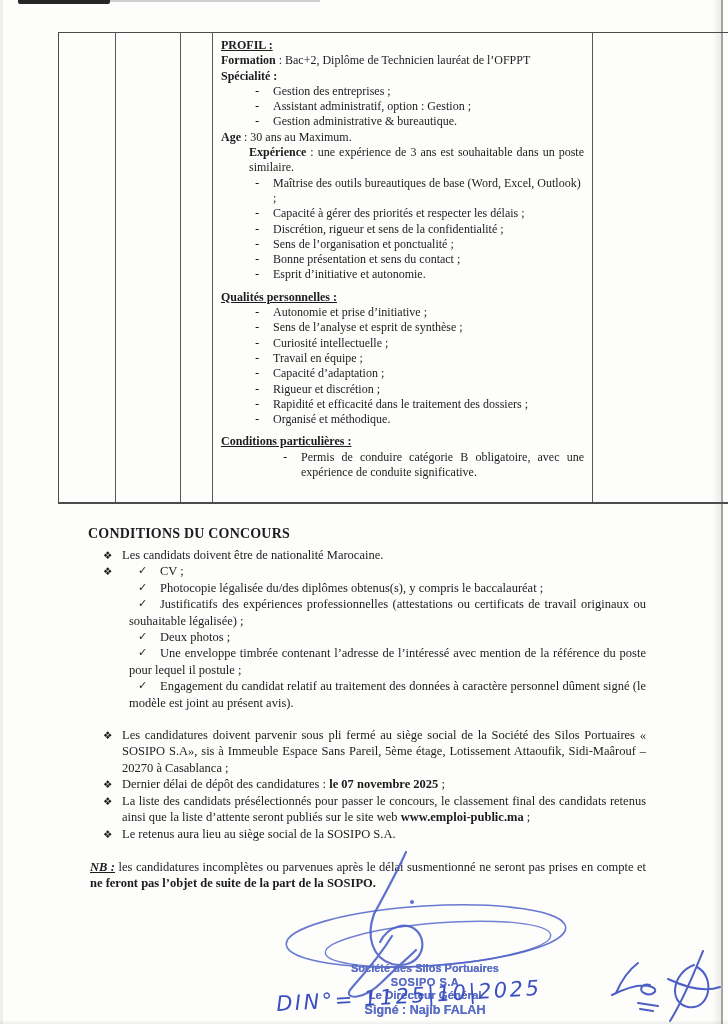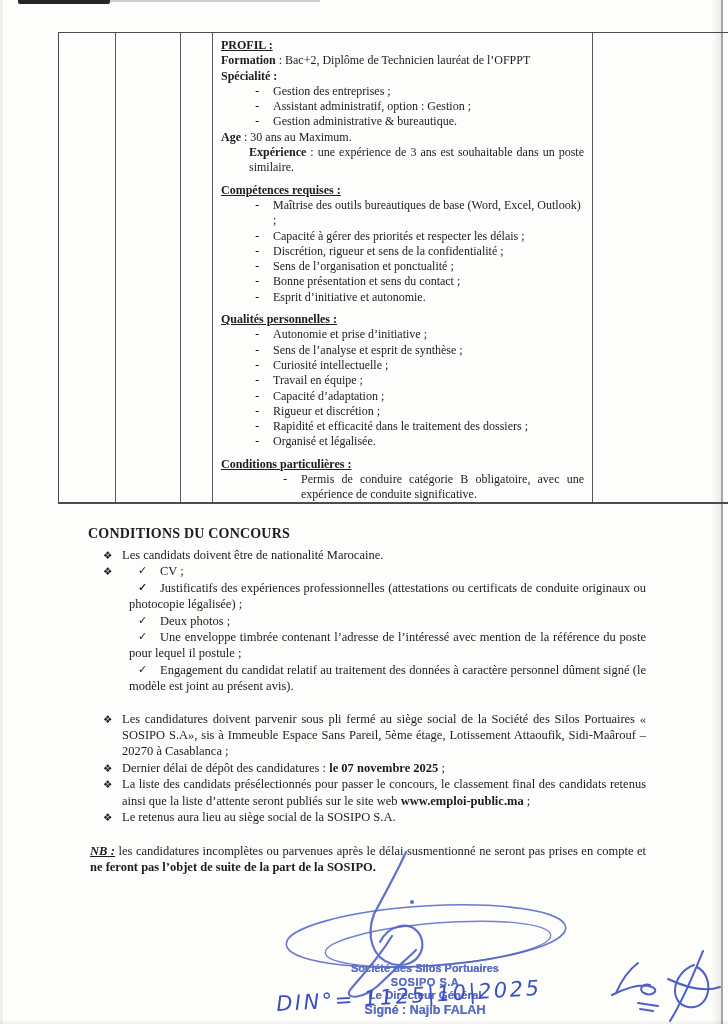--- a/index.html
+++ b/index.html
@@ -98,40 +98,39 @@
       <p class="line"><span class="b">Formation</span><span> : Bac+2, Diplôme de Technicien lauréat de l’OFPPT</span></p>
       <p class="line"><span class="b">Spécialité :</span></p>
       <div class="dashlist">
           <div class="li"><span class="mk">-</span><span class="tx">Gestion des entreprises ;</span></div>
           <div class="li"><span class="mk">-</span><span class="tx">Assistant administratif, option : Gestion ;</span></div>
           <div class="li"><span class="mk">-</span><span class="tx">Gestion administrative &amp; bureautique.</span></div>
         </div>
       <p class="line"><span class="b">Age</span><span> : 30 ans au Maximum.</span></p>
       <p class="line just"><span class="b">Expérience</span><span> : une expérience de 3 ans est souhaitable dans un poste similaire.</span></p>
 
-      <p class="line sec"><span class="b u">Compétences requises :</span></p>
       <div class="dashlist">
           <div class="li"><span class="mk">-</span><span class="tx">Maîtrise des outils bureautiques de base (Word, Excel, Outlook) ;</span></div>
           <div class="li"><span class="mk">-</span><span class="tx">Capacité à gérer des priorités et respecter les délais ;</span></div>
           <div class="li"><span class="mk">-</span><span class="tx">Discrétion, rigueur et sens de la confidentialité ;</span></div>
           <div class="li"><span class="mk">-</span><span class="tx">Sens de l’organisation et ponctualité ;</span></div>
           <div class="li"><span class="mk">-</span><span class="tx">Bonne présentation et sens du contact ;</span></div>
           <div class="li"><span class="mk">-</span><span class="tx">Esprit d’initiative et autonomie.</span></div>
         </div>
 
       <p class="line sec"><span class="b u">Qualités personnelles :</span></p>
       <div class="dashlist">
           <div class="li"><span class="mk">-</span><span class="tx">Autonomie et prise d’initiative ;</span></div>
           <div class="li"><span class="mk">-</span><span class="tx">Sens de l’analyse et esprit de synthèse ;</span></div>
           <div class="li"><span class="mk">-</span><span class="tx">Curiosité intellectuelle ;</span></div>
           <div class="li"><span class="mk">-</span><span class="tx">Travail en équipe ;</span></div>
           <div class="li"><span class="mk">-</span><span class="tx">Capacité d’adaptation ;</span></div>
           <div class="li"><span class="mk">-</span><span class="tx">Rigueur et discrétion ;</span></div>
           <div class="li"><span class="mk">-</span><span class="tx">Rapidité et efficacité dans le traitement des dossiers ;</span></div>
-          <div class="li"><span class="mk">-</span><span class="tx">Organisé et légalisée.</span></div>
+          <div class="li"><span class="mk">-</span><span class="tx">Organisé et méthodique.</span></div>
         </div>
 
       <p class="line sec"><span class="b u">Conditions particulières :</span></p>
       <div class="dashlist just">
           <div class="li"><span class="mk">-</span><span class="tx">Permis de conduire catégorie B obligatoire, avec une expérience de conduite significative.</span></div>
         </div>
     </div>
     <div class="col c5"></div>
   </div>
 
@@ -141,22 +140,22 @@
     <div class="drow">
       <span class="mk">❖</span>
       <span class="tx">Les candidats doivent être de nationalité Marocaine.</span>
     </div>
     <div class="drow">
       <span class="mk">❖</span>
     </div>
 
     <div class="checks">
         <div class="li"><span class="mk">✓</span><span class="tx">CV ;</span></div>
-        <div class="li"><span class="mk">✓</span></div>
-        <div class="li"><span class="mk">✓</span><span class="tx">Justificatifs des expériences professionnelles (attestations ou certificats de conduite originaux ou photocopie légalisée) ;</span></div>
+        <div class="li"><span class="mk">✓</span><span class="tx">Photocopie légalisée du/des diplômes obtenus(s), y compris le baccalauréat ;</span></div>
+        <div class="li"><span class="mk">✓</span><span class="tx">Justificatifs des expériences professionnelles (attestations ou certificats de travail originaux ou souhaitable légalisée) ;</span></div>
         <div class="li"><span class="mk">✓</span><span class="tx">Deux photos ;</span></div>
         <div class="li"><span class="mk">✓</span><span class="tx">Une enveloppe timbrée contenant l’adresse de l’intéressé avec mention de la référence du poste pour lequel il postule ;</span></div>
         <div class="li"><span class="mk">✓</span><span class="tx">Engagement du candidat relatif au traitement des données à caractère personnel dûment signé (le modèle est joint au présent avis).</span></div>
       </div>
 
     <div class="drow gap just">
       <span class="mk">❖</span>
       <span class="tx">Les candidatures doivent parvenir sous pli fermé au siège social de la Société des Silos Portuaires « SOSIPO S.A», sis à Immeuble Espace Sans Pareil, 5ème étage, Lotissement Attaoufik, Sidi-Maârouf – 20270 à Casablanca ;</span>
     </div>
     <div class="drow">

